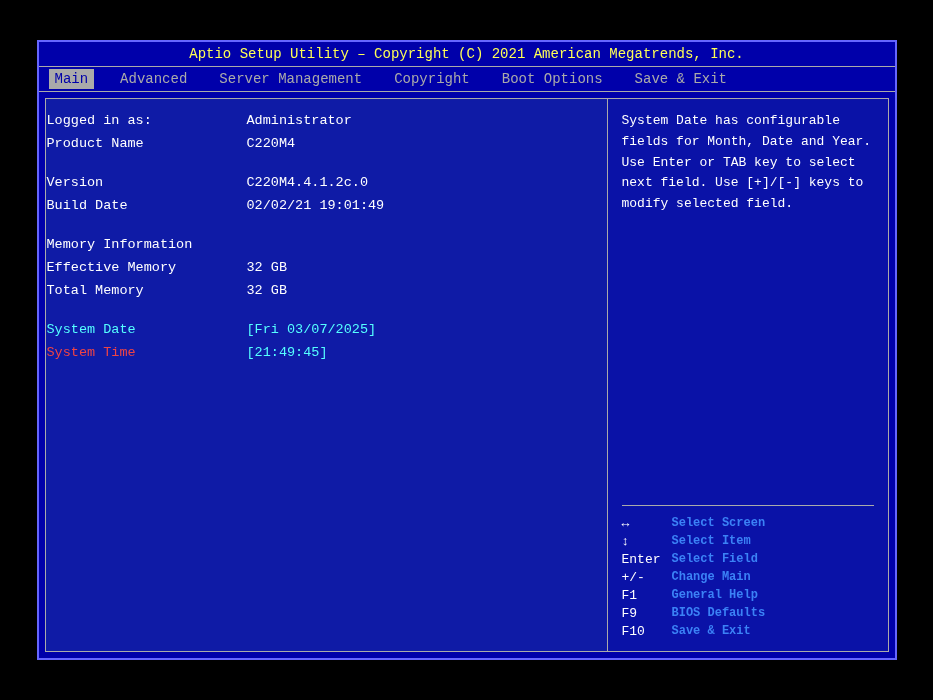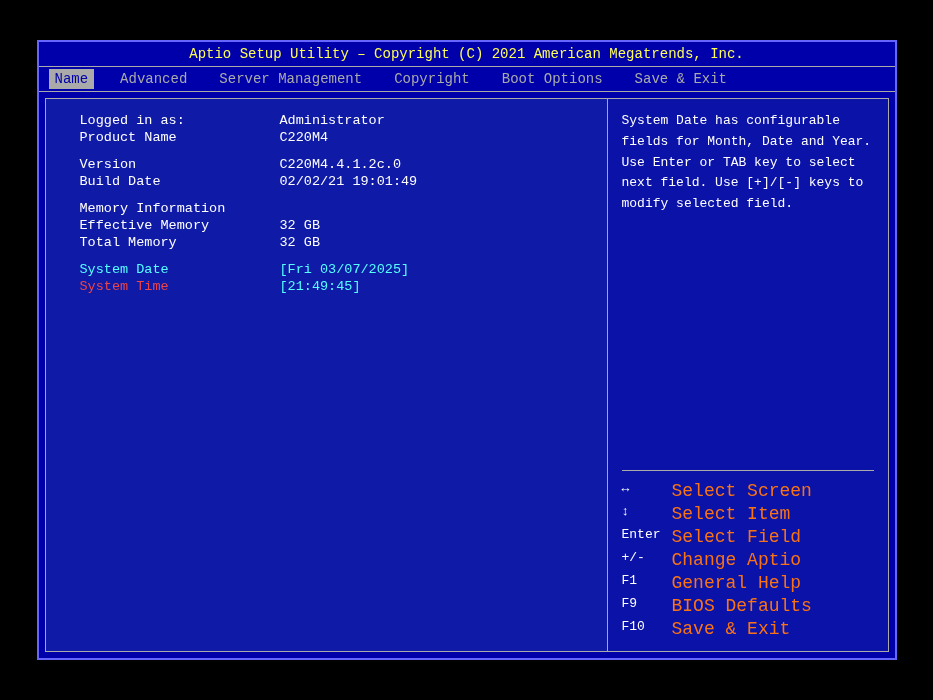--- a/index.html
+++ b/index.html
@@ -62,24 +62,25 @@
     .content-area {
       display: flex;
       flex-direction: row;
       flex: 1;
       border: 1px solid #aaaaaa;
       margin: 6px;
     }
 
     .main-panel {
       flex: 1;
-      padding: 14px 34px;
+      padding: 14px 1px;
       border-right: 1px solid #aaaaaa;
       display: flex;
       flex-direction: column;
+      gap: 6px;
       background: #aaccaa;
       background: rgba(100,180,150,0.15);
     }
 
     .info-row {
       display: flex;
       flex-direction: row;
       margin-bottom: 2px;
     }
 
@@ -136,34 +137,35 @@
       color: #ffffff;
     }
 
     .key-code {
       color: #ffffff;
       width: 50px;
       font-size: 13px;
     }
 
     .key-desc {
-      color: #f97316;
-      font-size: 18px;
+      color: #3b82f6;
+      font-size: 12px;
+      font-weight: bold;
     }
   </style>
 </head>
 <body>
 
 <div class="bios-screen">
   <div class="title-bar">
     <span>Aptio Setup Utility – Copyright (C) 2021 American Megatrends, Inc.</span>
   </div>
 
   <div class="menu-bar">
-    <div class="menu-item active">Name</div>
+    <div class="menu-item active">Main</div>
     <div class="menu-item">Advanced</div>
     <div class="menu-item">Server Management</div>
     <div class="menu-item">Copyright</div>
     <div class="menu-item">Boot Options</div>
     <div class="menu-item">Save &amp; Exit</div>
   </div>
 
   <div class="content-area">
     <div class="main-panel">
 
@@ -233,21 +235,21 @@
         <div class="key-row">
           <span class="key-code">↕</span>
           <span class="key-desc">Select Item</span>
         </div>
         <div class="key-row">
           <span class="key-code">Enter</span>
           <span class="key-desc">Select Field</span>
         </div>
         <div class="key-row">
           <span class="key-code">+/-</span>
-          <span class="key-desc">Change Aptio</span>
+          <span class="key-desc">Change Main</span>
         </div>
         <div class="key-row">
           <span class="key-code">F1</span>
           <span class="key-desc">General Help</span>
         </div>
         <div class="key-row">
           <span class="key-code">F9</span>
           <span class="key-desc">BIOS Defaults</span>
         </div>
         <div class="key-row">

